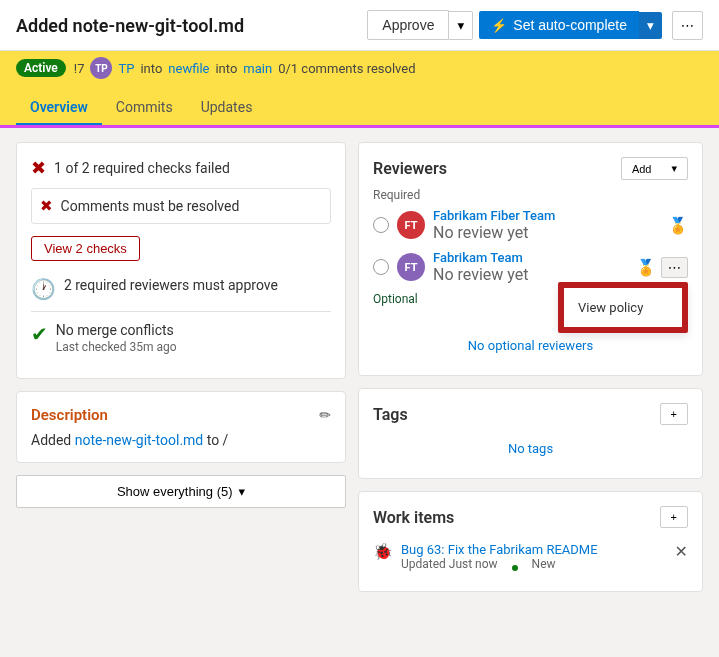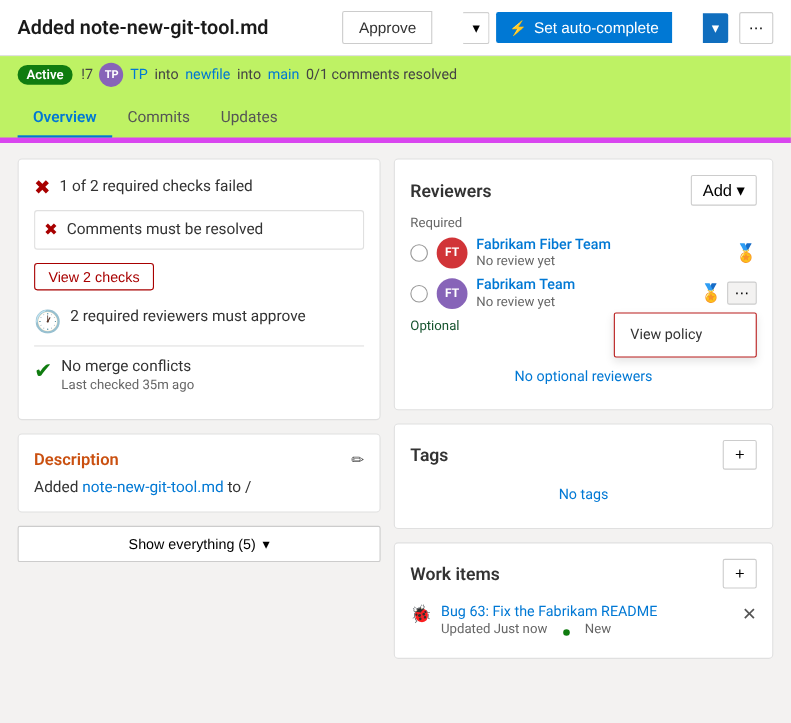--- a/index.html
+++ b/index.html
@@ -31,21 +31,21 @@
       color: #333;
     }
     .btn-approve-dropdown {
       background: #fff;
       border: 1px solid #ccc;
       border-left: none;
       padding: 6px 8px;
       border-radius: 0 2px 2px 0;
       cursor: pointer;
     }
-    .btn-group { display: flex; align-items: center; gap: 28px; }
+    .btn-group { display: flex; align-items: center; }
     .btn-autocomplete {
       background: #0078d4;
       color: #fff;
       border: none;
       padding: 6px 12px;
       border-radius: 2px 0 0 2px;
       cursor: pointer;
       font-size: 14px;
       display: flex;
       align-items: center;
@@ -63,23 +63,23 @@
       background: none;
       border: 1px solid #ccc;
       padding: 6px 8px;
       border-radius: 2px;
       cursor: pointer;
       margin-left: 4px;
     }
     .top-actions { display: flex; align-items: center; gap: 6px; }
 
     .meta-bar {
-      background: #bef264;
+      background: #fde047;
       padding: 6px 16px 0;
-      border-bottom: 5px solid #d946ef;
+      border-bottom: 3px solid #d946ef;
     }
     .meta-row {
       display: flex;
       align-items: center;
       gap: 8px;
       padding-bottom: 8px;
     }
     .badge-active {
       background: #107c10;
       color: #fff;
@@ -213,24 +213,24 @@
       justify-content: space-between;
       margin-bottom: 8px;
     }
     .section-title { font-size: 16px; font-weight: 600; }
     .add-btn {
       background: #fff;
       border: 1px solid #ccc;
       padding: 4px 10px;
       border-radius: 2px;
       cursor: pointer;
-      font-size: 15px;
-      display: flex;
-      align-items: center;
-      gap: 4px;
+      font-size: 11px;
+      display: flex;
+      align-items: center;
+      gap: 20px;
     }
 
     .reviewer-label { font-size: 12px; color: #666; margin-bottom: 6px; }
     .reviewer-row {
       display: flex;
       align-items: center;
       gap: 8px;
       margin-bottom: 8px;
       position: relative;
     }
@@ -248,29 +248,29 @@
       display: flex;
       align-items: center;
       justify-content: center;
       font-size: 11px;
       font-weight: 700;
       color: #fff;
       flex-shrink: 0;
     }
     .reviewer-info { flex: 1; }
     .reviewer-name { font-size: 13px; font-weight: 500; color: #0078d4; }
-    .reviewer-status { font-size: 12px; color: #666; }
+    .reviewer-status { font-size: 16px; color: #666; }
     .reviewer-actions { display: flex; align-items: center; gap: 4px; }
 
     .policy-dropdown {
       position: absolute;
       right: 0;
       top: 32px;
       background: #fff;
-      border: 1px solid #b91c1c;
+      border: 6px solid #b91c1c;
       border-radius: 2px;
       padding: 6px 0;
       min-width: 130px;
       box-shadow: 0 4px 8px rgba(0,0,0,0.1);
       z-index: 10;
     }
     .policy-dropdown-item {
       padding: 6px 14px;
       font-size: 13px;
       cursor: pointer;

